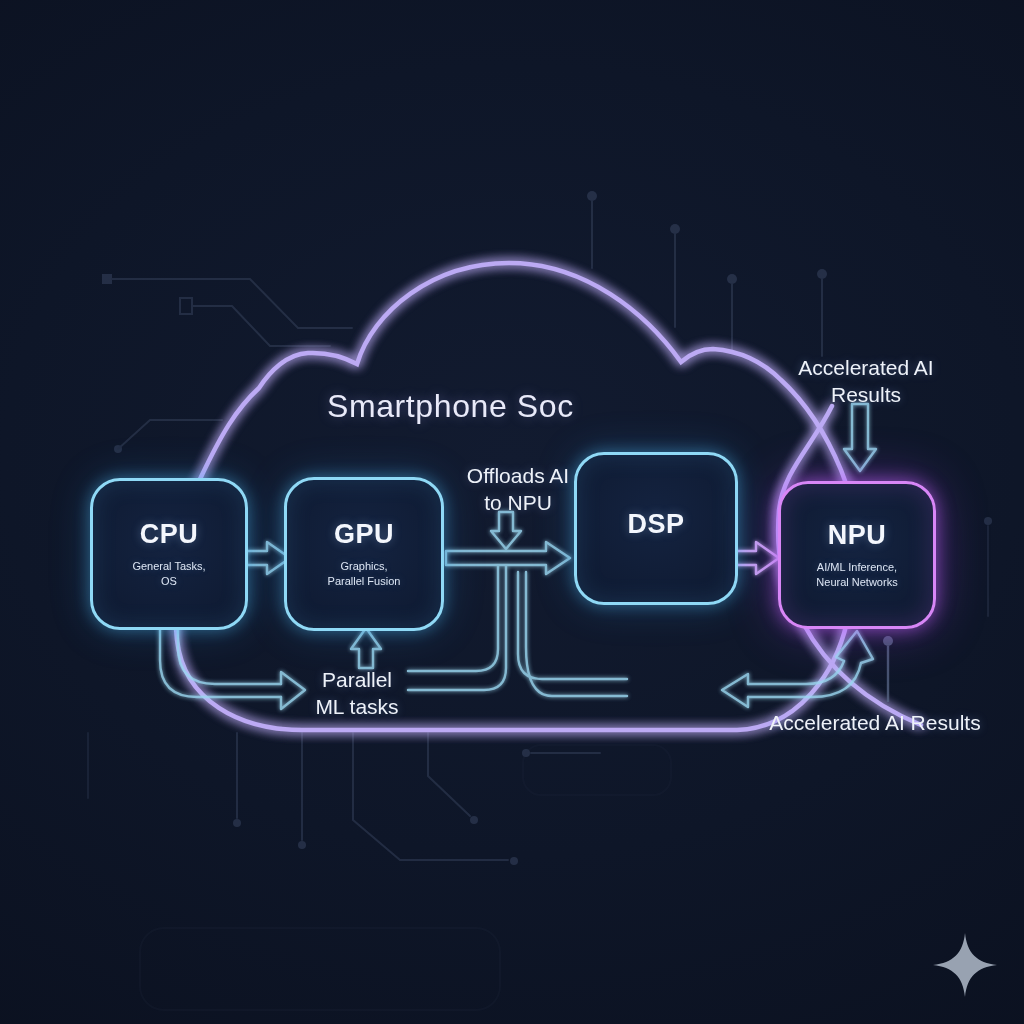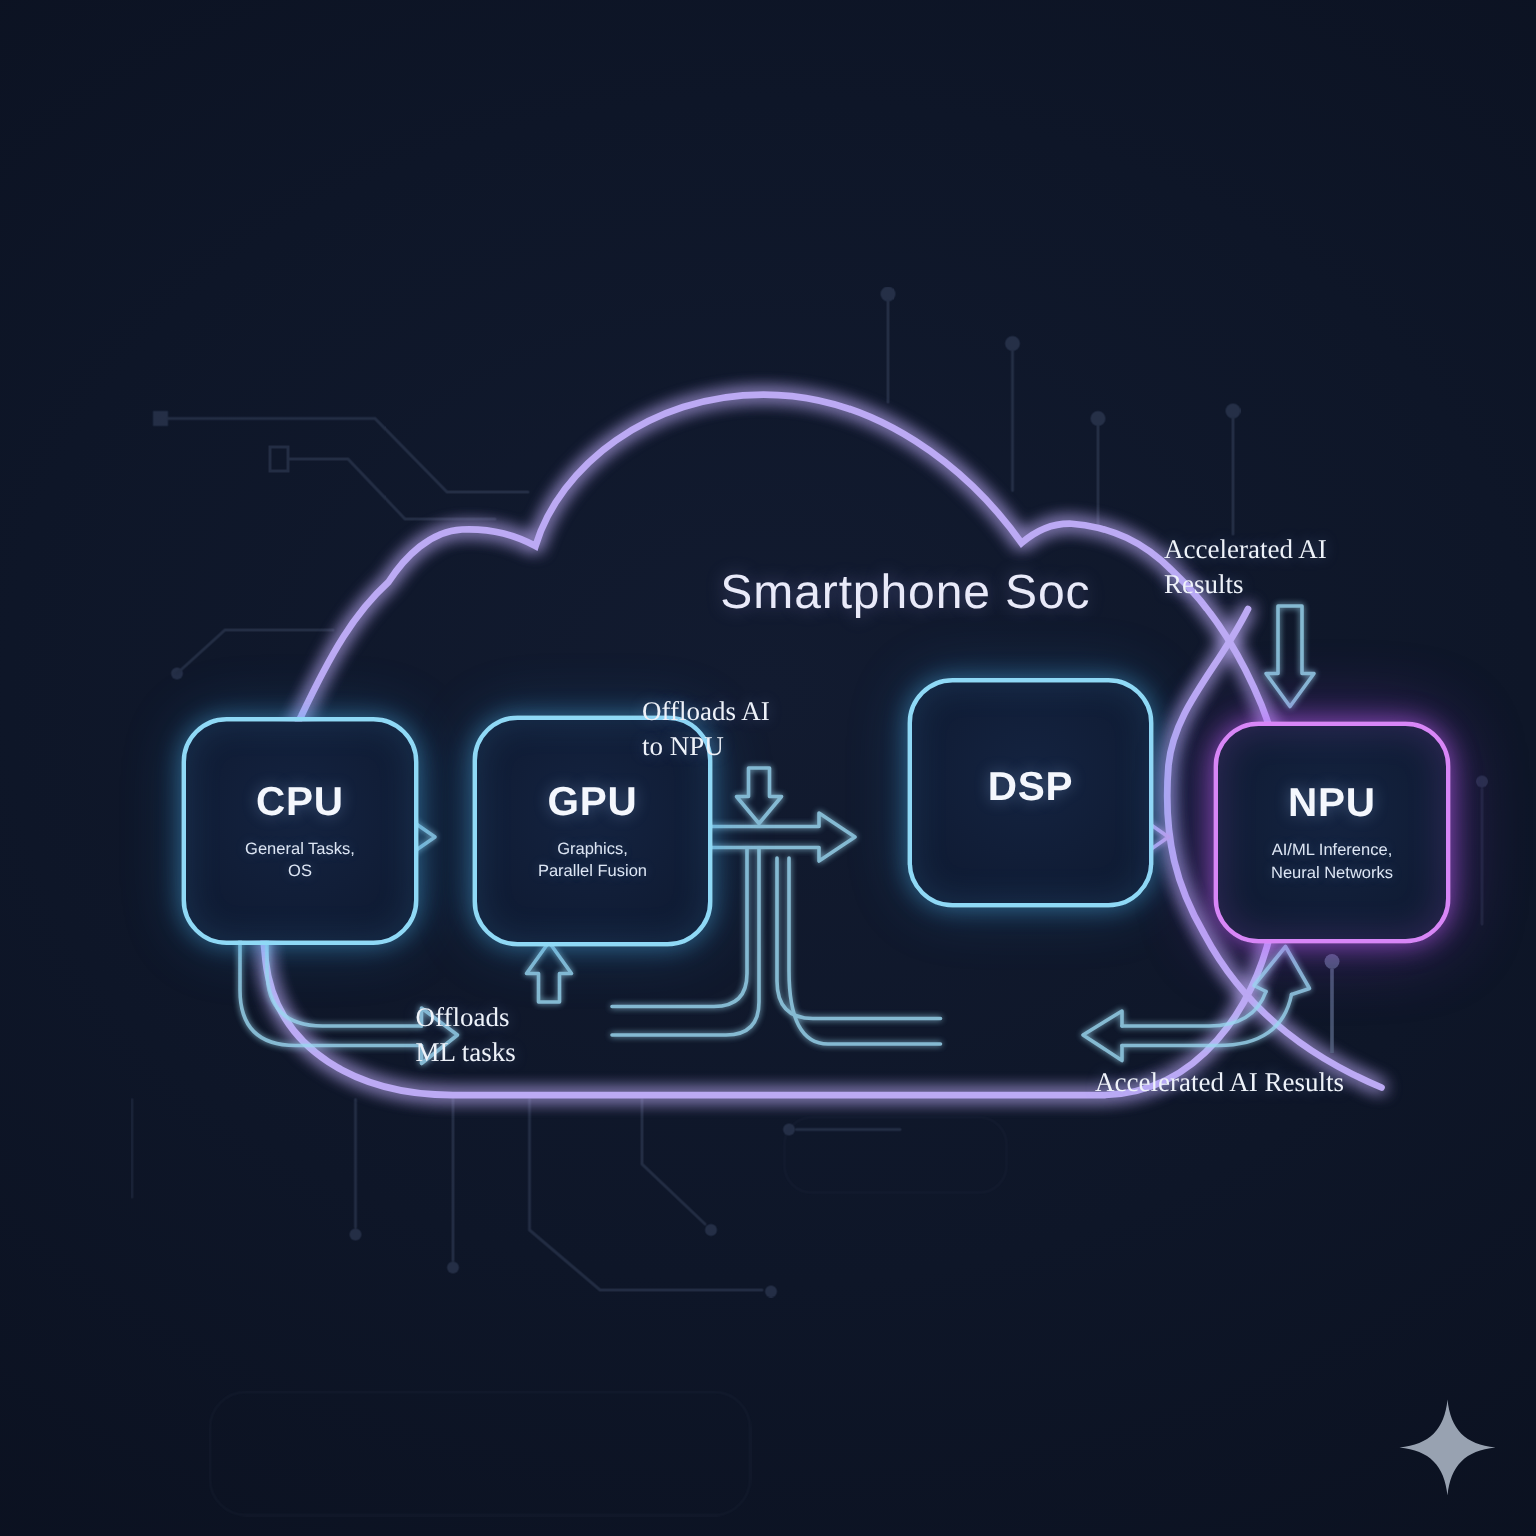--- a/index.html
+++ b/index.html
@@ -9,37 +9,36 @@
       radial-gradient(90% 70% at 50% 45%, #121b30 0%, #0e1628 55%, #0b1120 100%);
     font-family:"Liberation Sans","DejaVu Sans",sans-serif;
     color:#eef2f8;
   }
   .stage svg{position:absolute;inset:0;}
   .node{
     position:absolute;display:flex;flex-direction:column;align-items:center;justify-content:center;
     text-align:center;border-radius:30px;border:3px solid #8fd9f6;
     background:radial-gradient(120% 120% at 50% 42%, #142340 0%, #0e1930 62%, #0c1527 100%);
     box-shadow:0 0 16px rgba(80,190,245,.45),0 0 42px rgba(60,150,230,.22),inset 0 0 24px rgba(90,180,240,.16);
-    margin-left:31px;
   }
   .node.npu{
     border-color:#d886f7;
     box-shadow:0 0 18px rgba(200,100,255,.62),0 0 50px rgba(170,70,245,.34),inset 0 0 26px rgba(200,110,255,.2);
   }
   .node-title{font-size:27px;font-weight:bold;letter-spacing:.5px;color:#f4f7fd;margin-bottom:9px;
     text-shadow:0 0 10px rgba(160,200,255,.35);}
   .node-sub{font-size:11px;line-height:1.32;color:#dde6f4;white-space:pre-line;
     text-shadow:0 0 8px rgba(140,180,240,.3);}
   .diagram-title{
-    position:absolute;left:327px;top:376px;width:400px;text-align:right;
+    position:absolute;left:327px;top:388px;width:400px;text-align:left;
     font-size:32px;letter-spacing:.6px;color:#e9eaf9;text-shadow:0 0 12px rgba(170,170,255,.35);
   }
   .flabel{
-    position:absolute;font-size:18px;line-height:1.28;color:#eef2f9;
-    white-space:pre-line;text-shadow:0 0 9px rgba(150,180,255,.35);font-family:Liberation Serif, serif;
+    position:absolute;text-align:center;font-size:21px;line-height:1.28;color:#eef2f9;
+    white-space:pre-line;text-shadow:0 0 9px rgba(150,180,255,.35);
   }
   .lbl-offloads-ai{left:428px;top:463px;width:180px;}
   .lbl-accel-top{left:776px;top:355px;width:180px;}
   .lbl-offloads-ml{left:277px;top:667px;width:160px;}
   .lbl-sensor{left:583px;top:674px;width:160px;}
   .lbl-accel-bottom{left:730px;top:710px;width:290px;white-space:nowrap;}
 </style>
 </head>
 <body>
 
@@ -174,17 +173,17 @@
   <div class="node npu" style="left:778px;top:481px;width:152px;height:142px;">
     <div class="node-title">NPU</div>
     <div class="node-sub">AI/ML Inference,
 Neural Networks</div>
   </div>
 
   <div class="flabel lbl-offloads-ai">Offloads AI
 to NPU</div>
   <div class="flabel lbl-accel-top">Accelerated AI
 Results</div>
-  <div class="flabel lbl-offloads-ml">Offloads
+  <div class="flabel lbl-offloads-ml">Parallel
 ML tasks</div>
   <div class="flabel lbl-accel-bottom">Accelerated AI Results</div>
 
 </div>
 
 </body></html>

